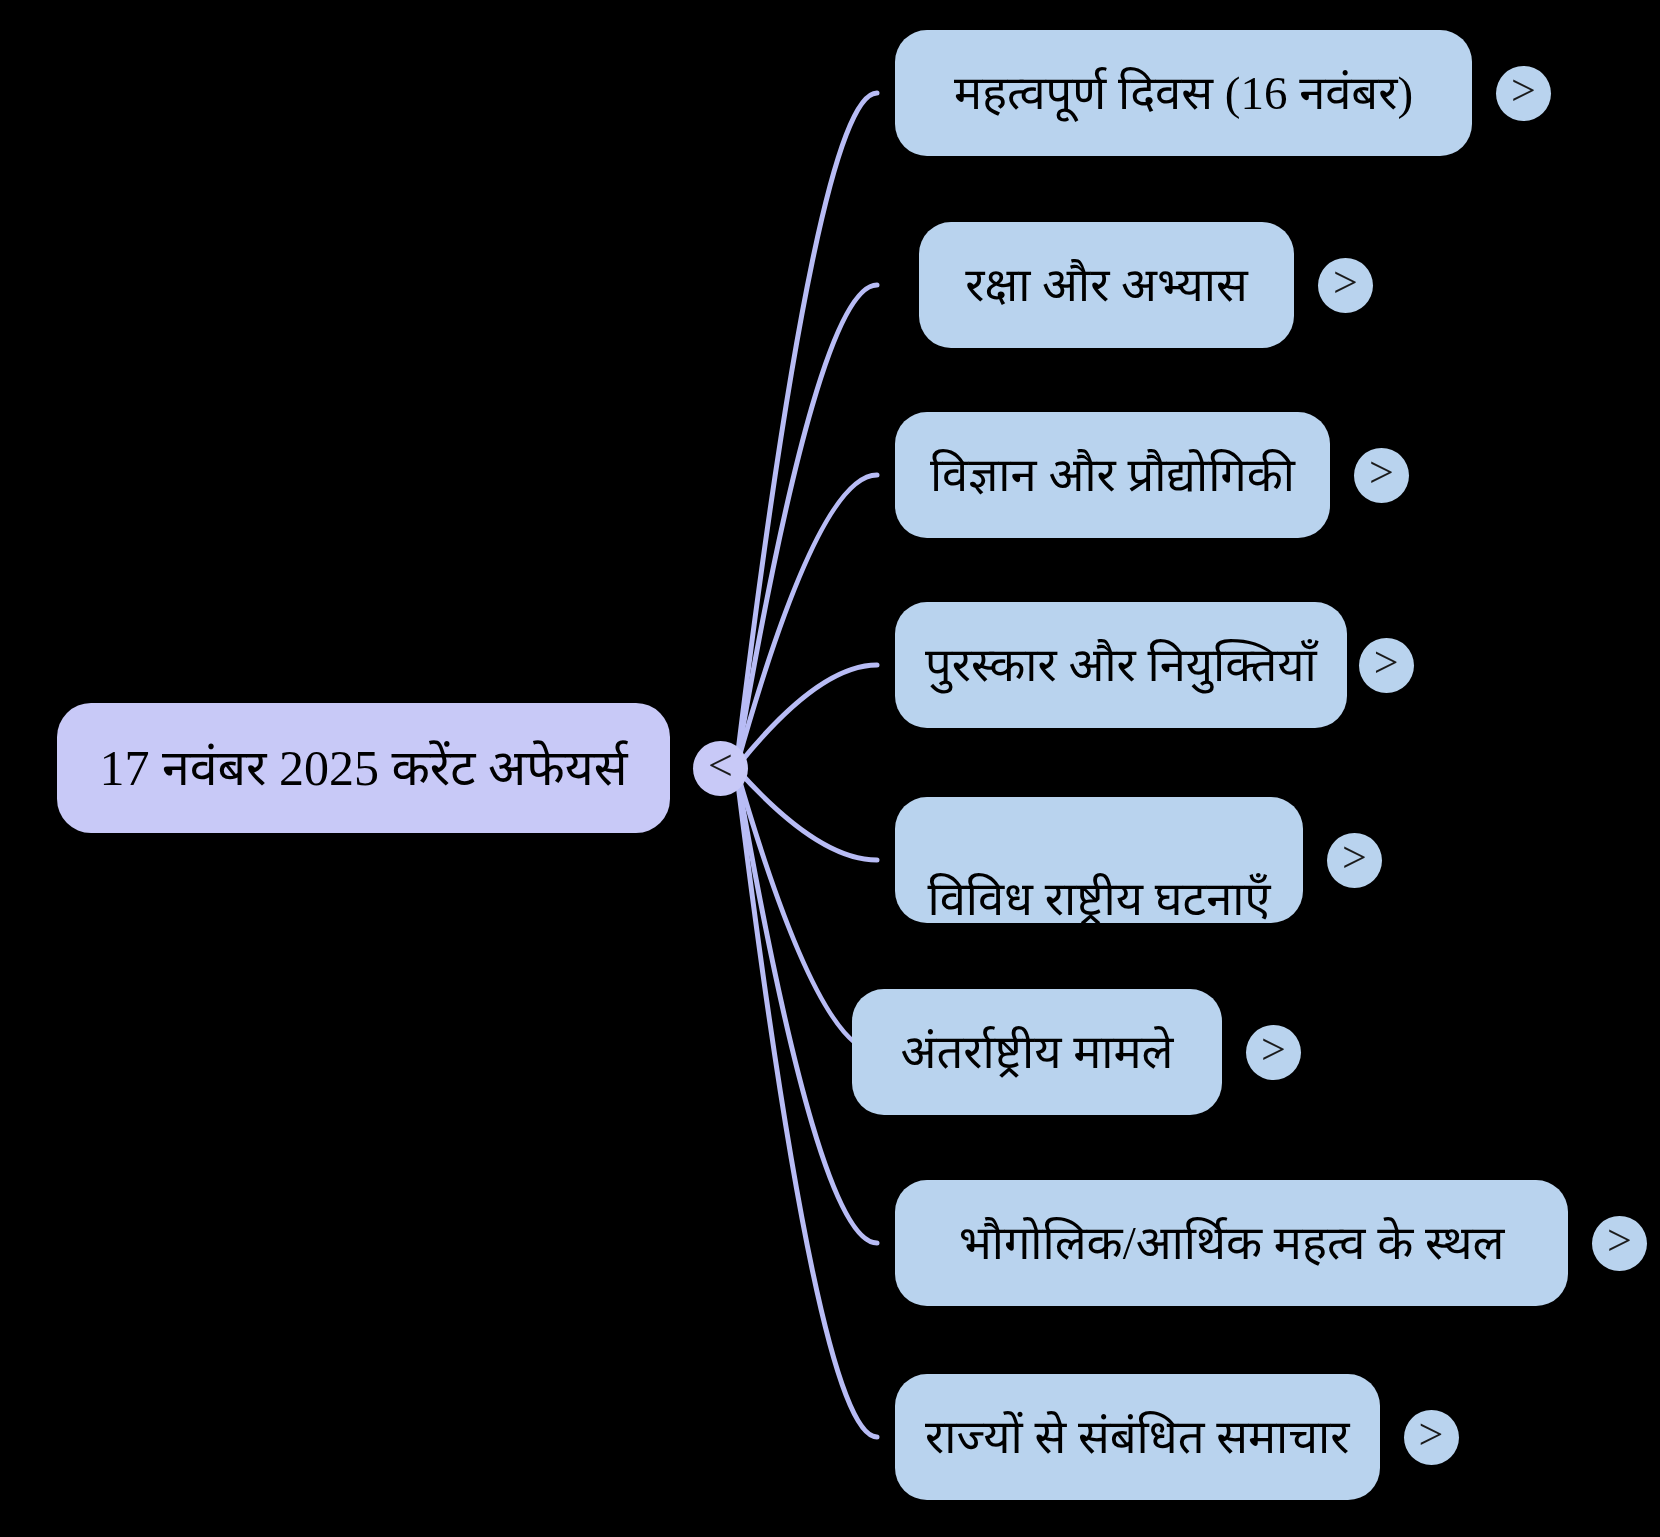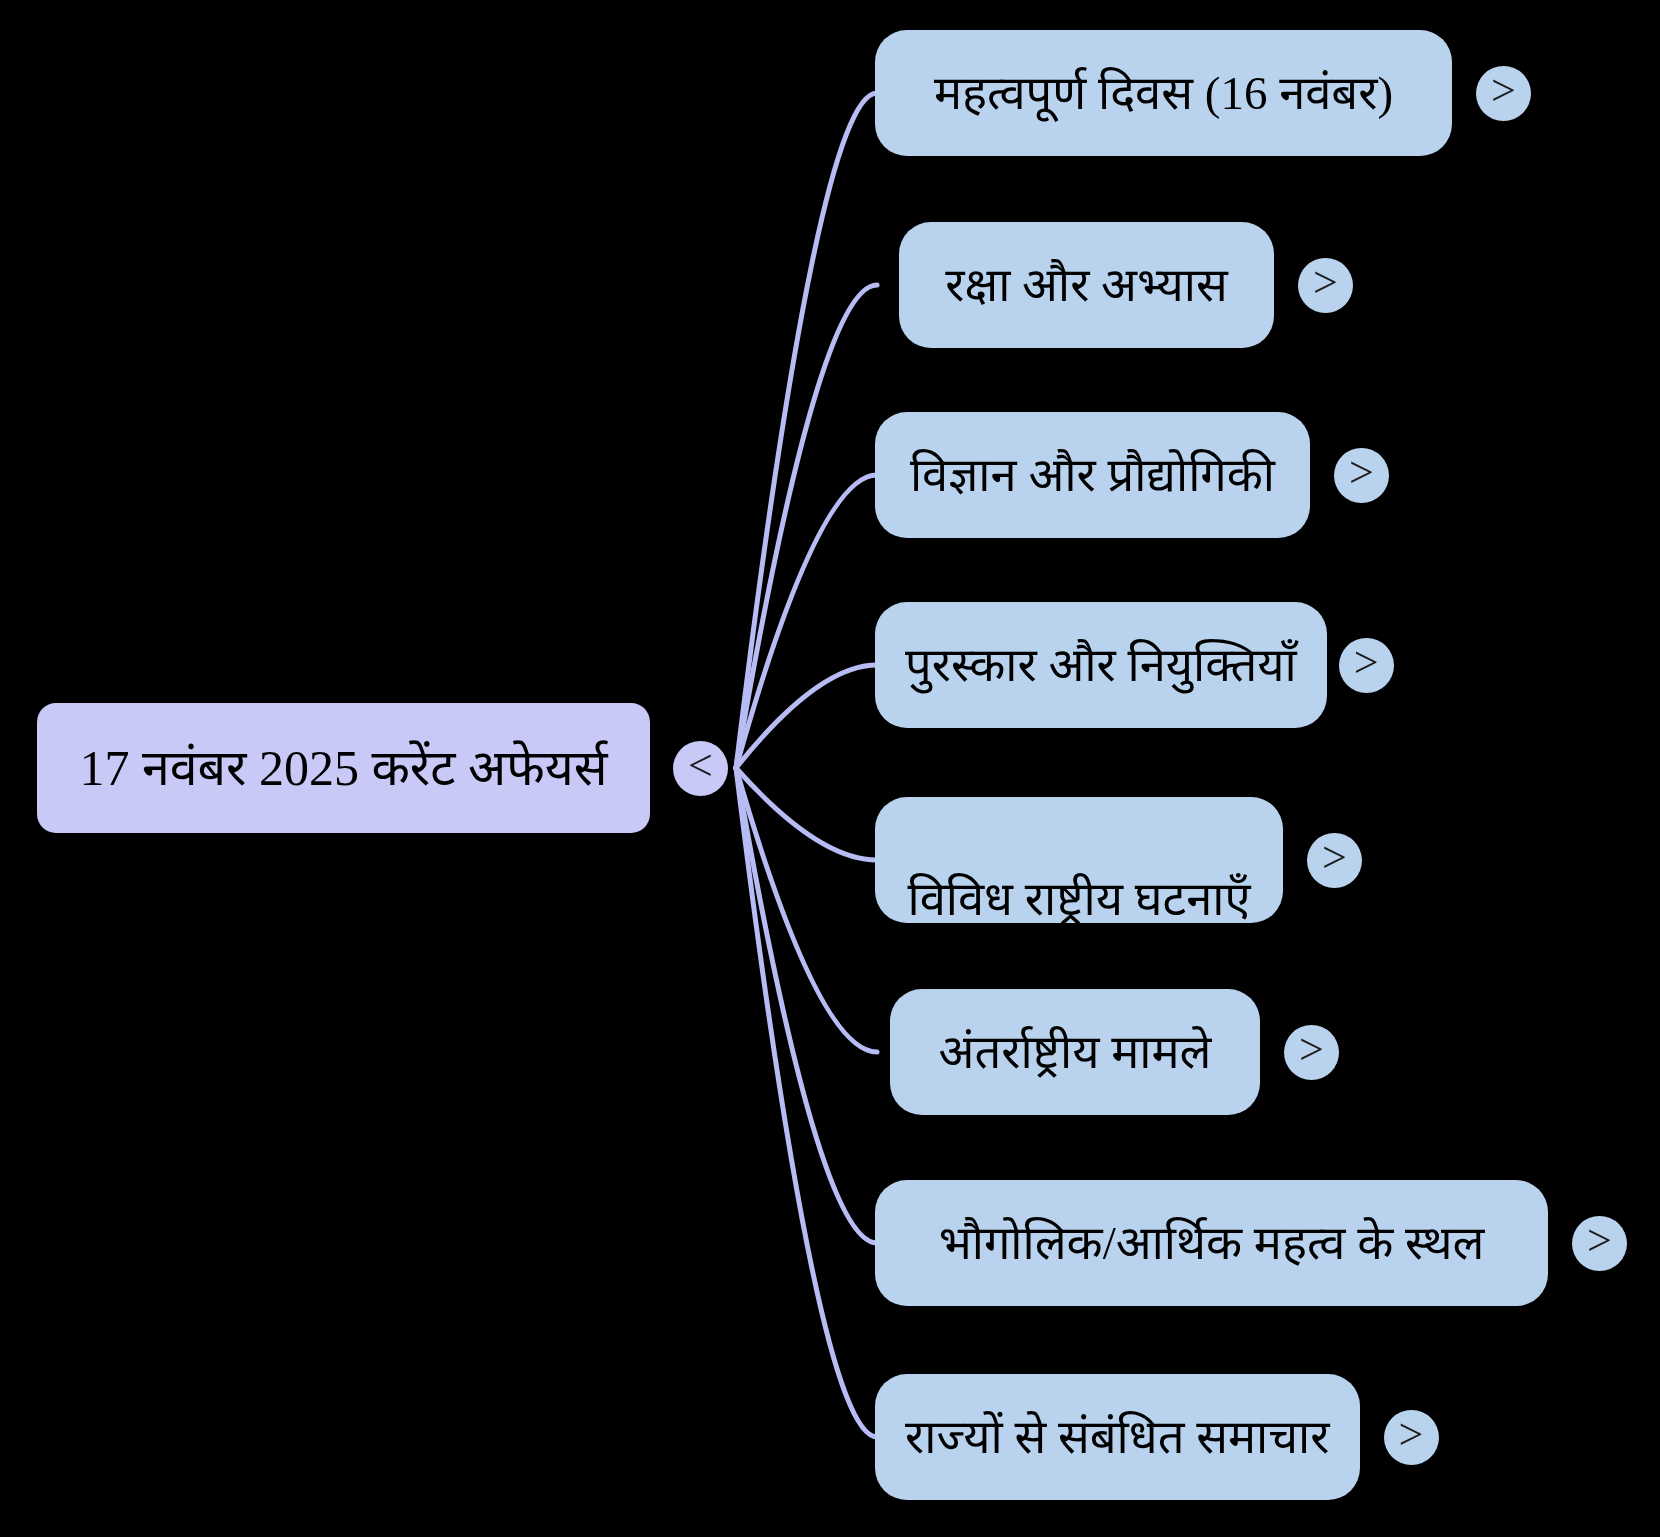--- a/index.html
+++ b/index.html
@@ -26,20 +26,21 @@
     fill: none;
     stroke: #b8bcf5;
     stroke-width: 5;
     stroke-linecap: round;
   }
   .row {
     position: absolute;
     display: flex;
     align-items: center;
     gap: 24px;
+    margin-left: 20px;
   }
   .node {
     box-sizing: border-box;
     height: 126px;
     padding: 0 30px;
     border-radius: 32px;
     background: #b9d3ee;
     color: #000000;
     font-size: 47px;
     line-height: 1;
@@ -86,21 +87,21 @@
     <path class="edge" d="M736,768 Q818,285 877,285"></path>
     <path class="edge" d="M736,768 Q818,475 877,475"></path>
     <path class="edge" d="M736,768 Q818,665 877,665"></path>
     <path class="edge" d="M736,768 Q818,860 877,860"></path>
     <path class="edge" d="M736,768 Q818,1052 877,1052"></path>
     <path class="edge" d="M736,768 Q818,1243 877,1243"></path>
     <path class="edge" d="M736,768 Q818,1437 877,1437"></path>
   </svg>
 
   <div class="row root-row" style="left:37px; top:703px;">
-    <div class="node root" style="min-width:613px;border-radius:19px;">
+    <div class="node root" style="min-width:613px;">
       <span class="label">17 नवंबर 2025 करेंट अफेयर्स</span>
     </div>
     <div class="circle lav">
       <span class="glyph">&lt;</span>
     </div>
   </div>
 
   <div class="row" style="left:875px; top:30px;">
     <div class="node" style="min-width:577px;">
       <span class="label">महत्वपूर्ण दिवस (16 नवंबर)</span>
@@ -139,21 +140,21 @@
 
   <div class="row" style="left:875px; top:797px;">
     <div class="node" style="min-width:408px;align-items:flex-end;">
       <span class="label">विविध राष्ट्रीय घटनाएँ</span>
     </div>
     <div class="circle">
       <span class="glyph">&gt;</span>
     </div>
   </div>
 
-  <div class="row" style="left:890px; top:989px;">
+  <div class="row" style="left:832px; top:989px;">
     <div class="node" style="min-width:370px;">
       <span class="label">अंतर्राष्ट्रीय मामले</span>
     </div>
     <div class="circle">
       <span class="glyph">&gt;</span>
     </div>
   </div>
 
   <div class="row" style="left:875px; top:1180px;">
     <div class="node" style="min-width:673px;">

